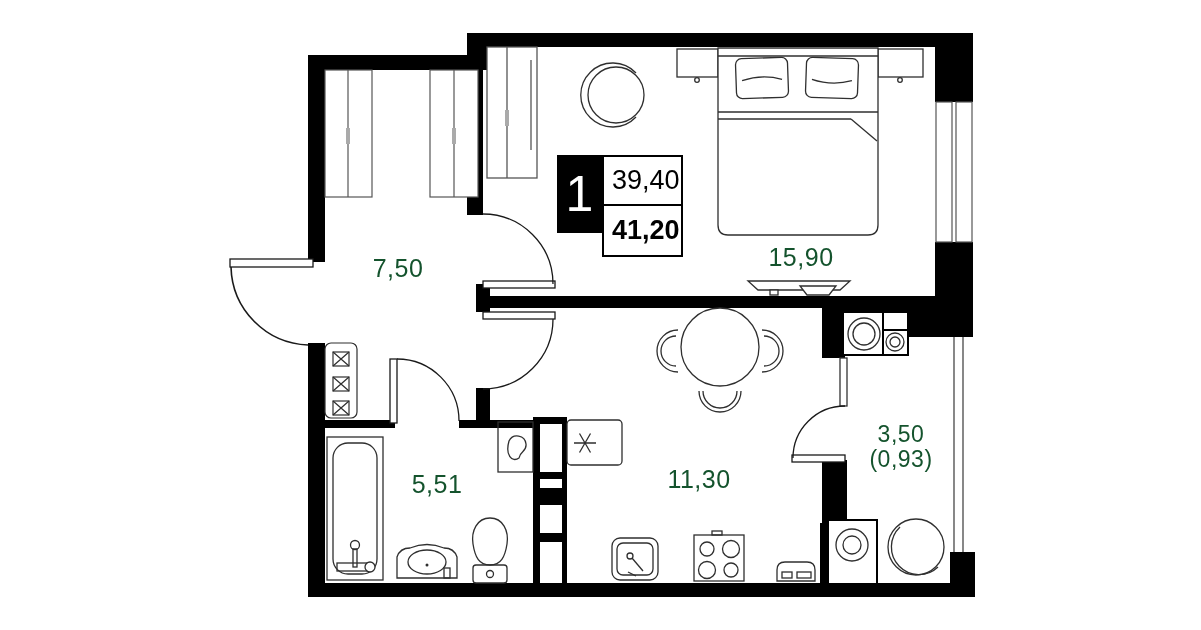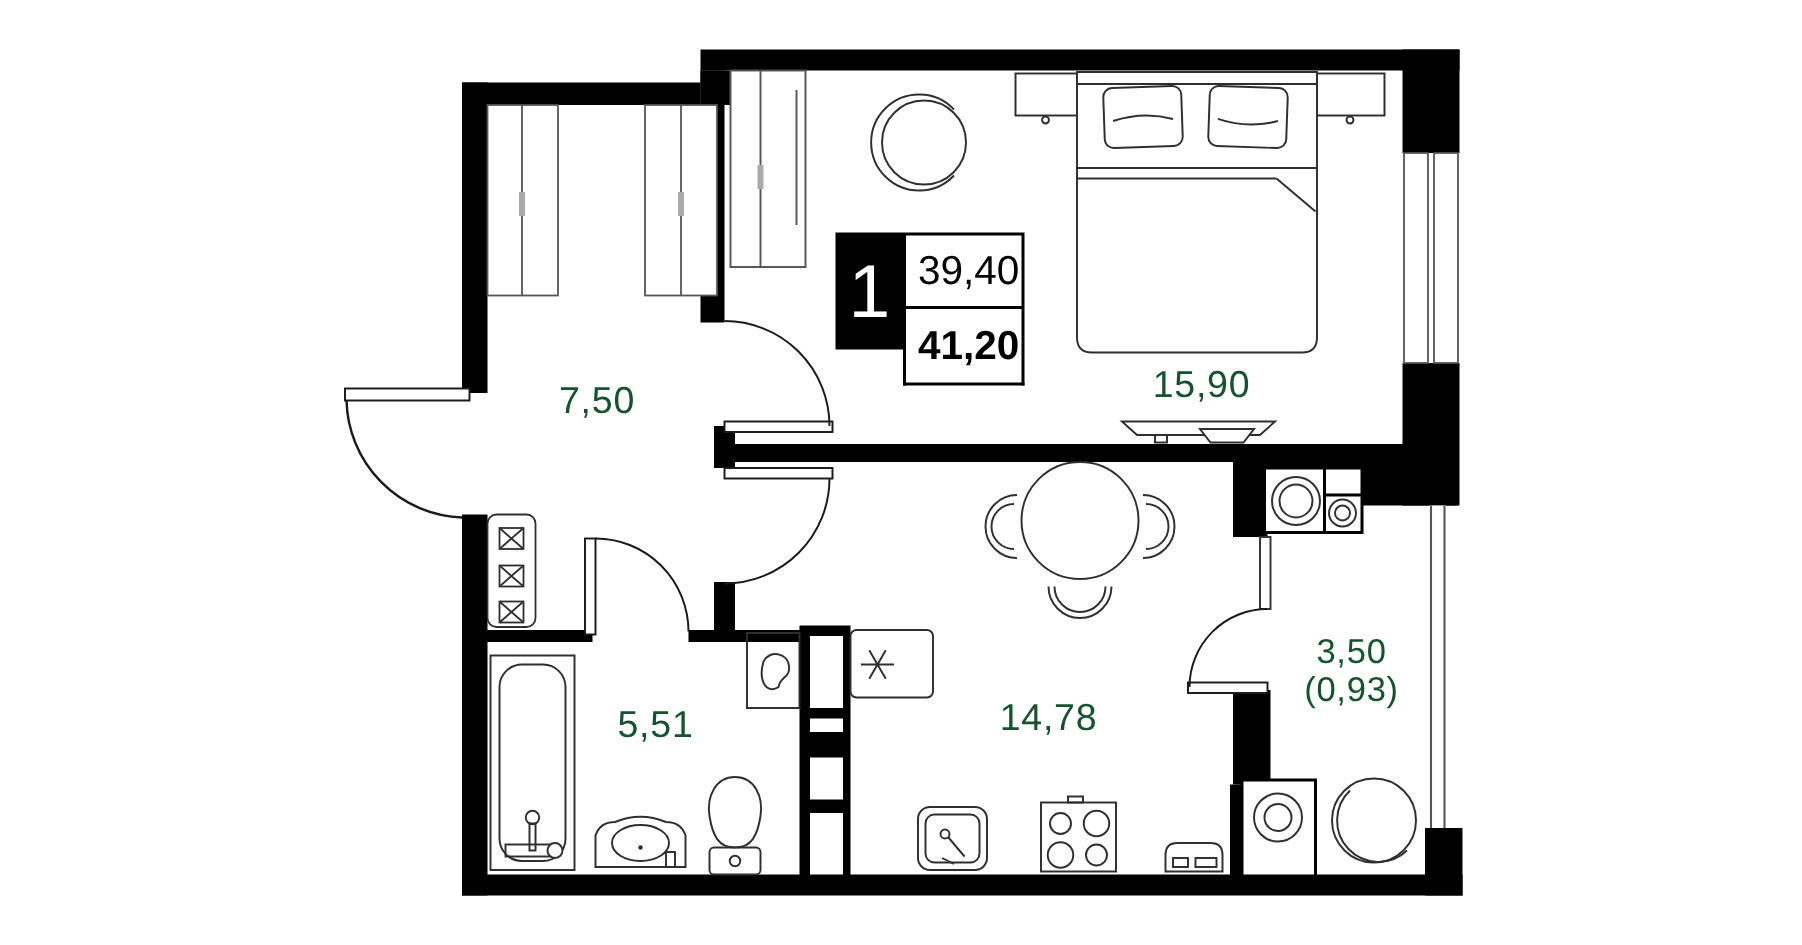--- a/index.html
+++ b/index.html
@@ -238,21 +238,21 @@
     <g>
       <circle cx="916" cy="547" r="28" fill="none"></circle>
       <path d="M 900 527 A 26 26 0 1 0 938 567" fill="none"></path>
     </g>
   </g>
 </svg>
 
 <div class="room-label" style="left:398px;top:268px">7,50</div>
 <div class="room-label" style="left:801px;top:257px">15,90</div>
 <div class="room-label" style="left:437px;top:484px">5,51</div>
-<div class="room-label" style="left:699px;top:479px">14,78</div>
+<div class="room-label" style="left:699px;top:479px">11,30</div>
 <div class="room-label balcony-label" style="left:901px;top:434px">3,50</div>
 <div class="room-label balcony-label" style="left:901px;top:459px">(0,93)</div>
 
 <div class="unit-badge">
   <div class="badge-number">1</div>
   <div class="badge-areas">
     <div class="badge-row">39,40</div>
     <div class="badge-row total">41,20</div>
   </div>
 </div>

